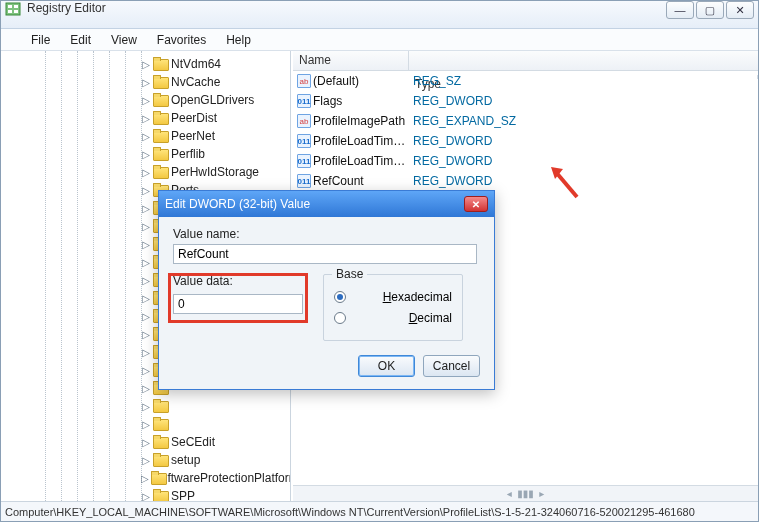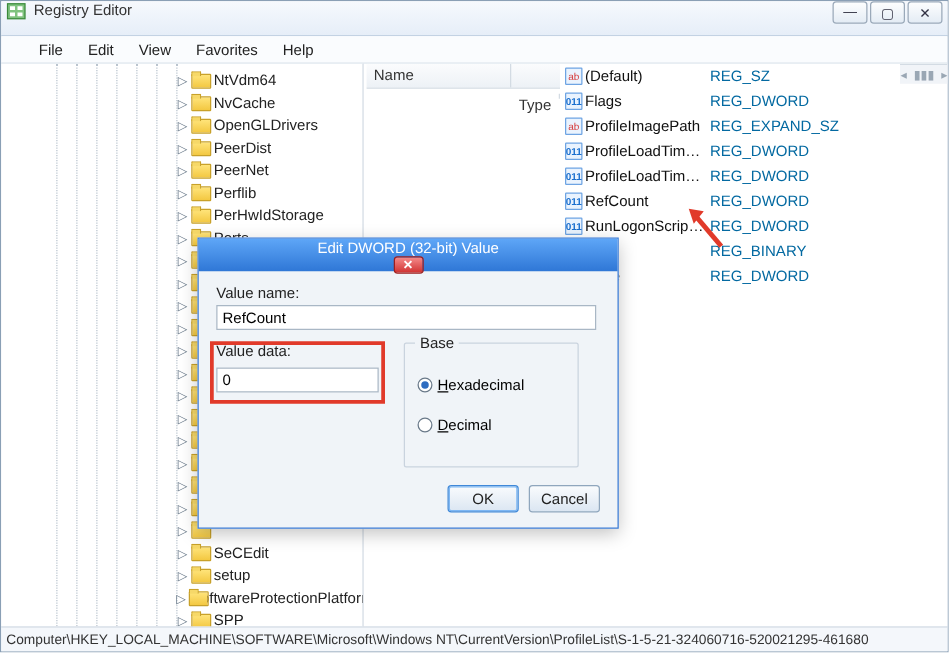--- a/index.html
+++ b/index.html
@@ -24,50 +24,50 @@
     .folder-icon { width: 16px; height: 14px; position: relative; }
     .folder-icon::before { content: ""; position: absolute; left: 0; top: 2px; width: 14px; height: 10px; background: linear-gradient(#ffe47a,#f3c842); border: 1px solid #c8a12a; border-radius: 1px; }
     .folder-icon::after { content: ""; position: absolute; left: 0; top: 0; width: 6px; height: 3px; background: #f6d869; border: 1px solid #c8a12a; border-bottom: none; border-radius: 1px 1px 0 0; }
     .tree-text { color: #222; }
     .tree-lines { position: absolute; left: 0; top: 0; bottom: 0; width: 260px; }
     .tree-lines div { position: absolute; top: 0; bottom: 0; border-left: 1px dotted #bac4ce; }
 
     .splitter { width: 2px; background: #ffffff; position: relative; }
     .grip { position: absolute; top: 50%; left: -1px; width: 4px; height: 28px; background: #cdd6df; border-radius: 2px; transform: translateY(-50%); }
 
-    .listpane { flex: 1; background: #fff; overflow: hidden; display: flex; flex-direction: row; }
+    .listpane { flex: 1; background: #fff; overflow: hidden; display: flex; flex-direction: column; }
     .listheader { height: 20px; display: flex; background: linear-gradient(#fbfcfd,#edf1f6); border-bottom: 1px solid #d3dbe3; }
     .listheader div { border-right: 1px solid #d3dbe3; padding: 2px 6px; color: #333; }
     .col-name { width: 116px; }
     .col-type { flex: 1; margin-top: 24px; }
     .listbody { flex: 1; overflow: auto; position: relative; }
     .list-row { display: flex; align-items: center; height: 20px; padding: 0 2px; }
     .list-row .icon-cell { width: 18px; display: flex; justify-content: center; }
     .list-row .name-cell { width: 96px; color: #111; white-space: nowrap; overflow: hidden; text-overflow: ellipsis; }
     .list-row .type-cell { flex: 1; color: #0369a1; padding-left: 4px; white-space: nowrap; overflow: hidden; }
     .reg-icon { width: 14px; height: 14px; border: 1px solid #6ea4e3; background: #eaf3fe; border-radius: 1px; position: relative; font-size: 8px; display: flex; align-items: center; justify-content: center; color: #1b6fce; font-weight: bold; }
     .reg-sz .ab { color: #d63c3c; font-size: 8px; font-weight: normal; }
     .hscroll { height: 16px; border-top: 1px solid #d3dbe3; background: #f1f4f8; display: flex; align-items: center; justify-content: center; color: #9aa7b4; font-size: 10px; }
 
     .statusbar { height: 20px; border-top: 1px solid #cbd5df; background: #f4f7fb; display: flex; align-items: center; padding: 0 4px; color: #333; font-size: 11px; white-space: nowrap; overflow: hidden; }
 
     
     .dialog { position: absolute; left: 158px; top: 190px; width: 337px; border: 1px solid #3a7bd5; background: #f0f4f8; box-shadow: 0 4px 14px rgba(0,0,0,.25); }
-    .dialog .dlg-title { height: 26px; background: linear-gradient(#5ea6f7,#2f77d6); color: #fff; display: flex; align-items: center; padding: 0 6px; flex-direction: column; }
+    .dialog .dlg-title { height: 26px; background: linear-gradient(#5ea6f7,#2f77d6); color: #fff; display: flex; align-items: center; padding: 0 6px; }
     .dlg-title .t { flex: 1; font-size: 12px; }
     .dlg-close { width: 24px; height: 16px; background: linear-gradient(#f48a8a,#d13333); border: 1px solid #9d1e1e; border-radius: 3px; display: flex; align-items: center; justify-content: center; color: #fff; font-size: 10px; font-weight: bold; }
     .dlg-body { padding: 10px 14px 12px 14px; }
     .dlg-label { color: #222; margin-bottom: 3px; }
     .dlg-input { width: 304px; height: 20px; border: 1px solid #a9b7c5; background: #fff; padding: 1px 4px; font-size: 12px; }
     .dlg-row2 { display: flex; margin-top: 10px; }
     .dlg-col-left { width: 150px; }
     .dlg-col-left .dlg-input { width: 130px; margin-top: 3px; }
     .groupbox { border: 1px solid #c9d3de; border-radius: 2px; padding: 8px 10px 8px 10px; position: relative; width: 140px; }
     .groupbox .legend { position: absolute; top: -8px; left: 8px; background: #f0f4f8; padding: 0 4px; color: #222; }
-    .radio-row { display: flex; align-items: center; gap: 4px; margin: 18px 0; }
+    .radio-row { display: flex; align-items: center; gap: 4px; margin: 7px 0; justify-content: space-between; }
     .radio-dot { width: 12px; height: 12px; border: 1px solid #6a7a8a; border-radius: 50%; display: flex; align-items: center; justify-content: center; background: #fff; }
     .radio-dot.sel::after { content: ""; width: 6px; height: 6px; background: #2d6cc0; border-radius: 50%; }
     .dlg-buttons { display: flex; justify-content: flex-end; gap: 8px; margin-top: 14px; }
     .btn { width: 57px; height: 22px; border: 1px solid #8fa6bd; border-radius: 3px; background: linear-gradient(#f9fbfd,#dbe6f2); color: #222; display: flex; align-items: center; justify-content: center; cursor: default; }
     .btn.primary { border-color: #3f88d8; box-shadow: 0 0 0 1px #7db7f4 inset; }
 
     .red-highlight { position: absolute; left: 168px; top: 273px; width: 140px; height: 50px; border: 3px solid #e13a2a; pointer-events: none; }
     .red-arrow { position: absolute; left: 549px; top: 165px; width: 30px; height: 34px; pointer-events: none; }
     .red-arrow svg { width: 100%; height: 100%; }
 

